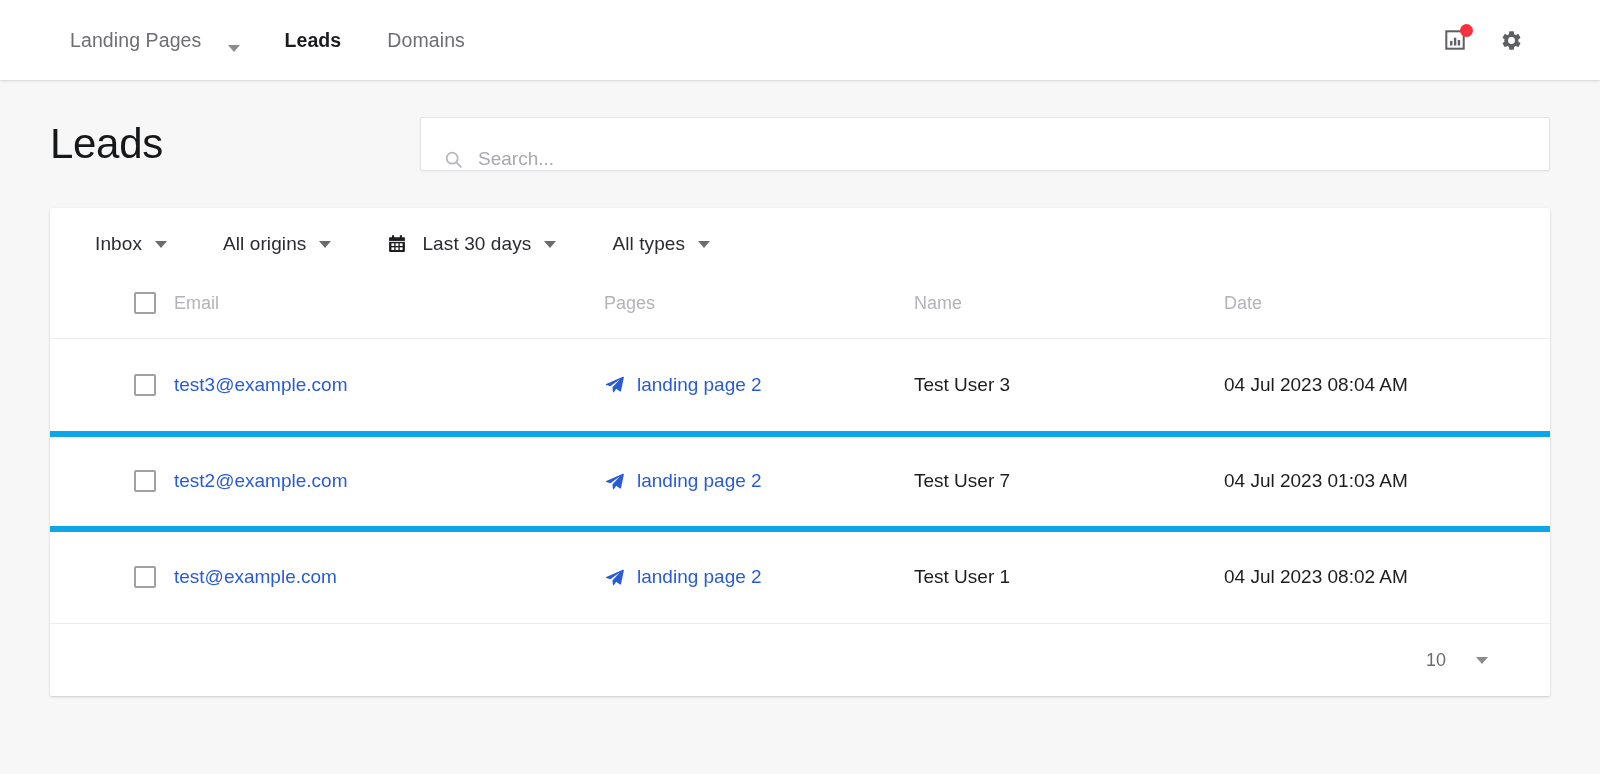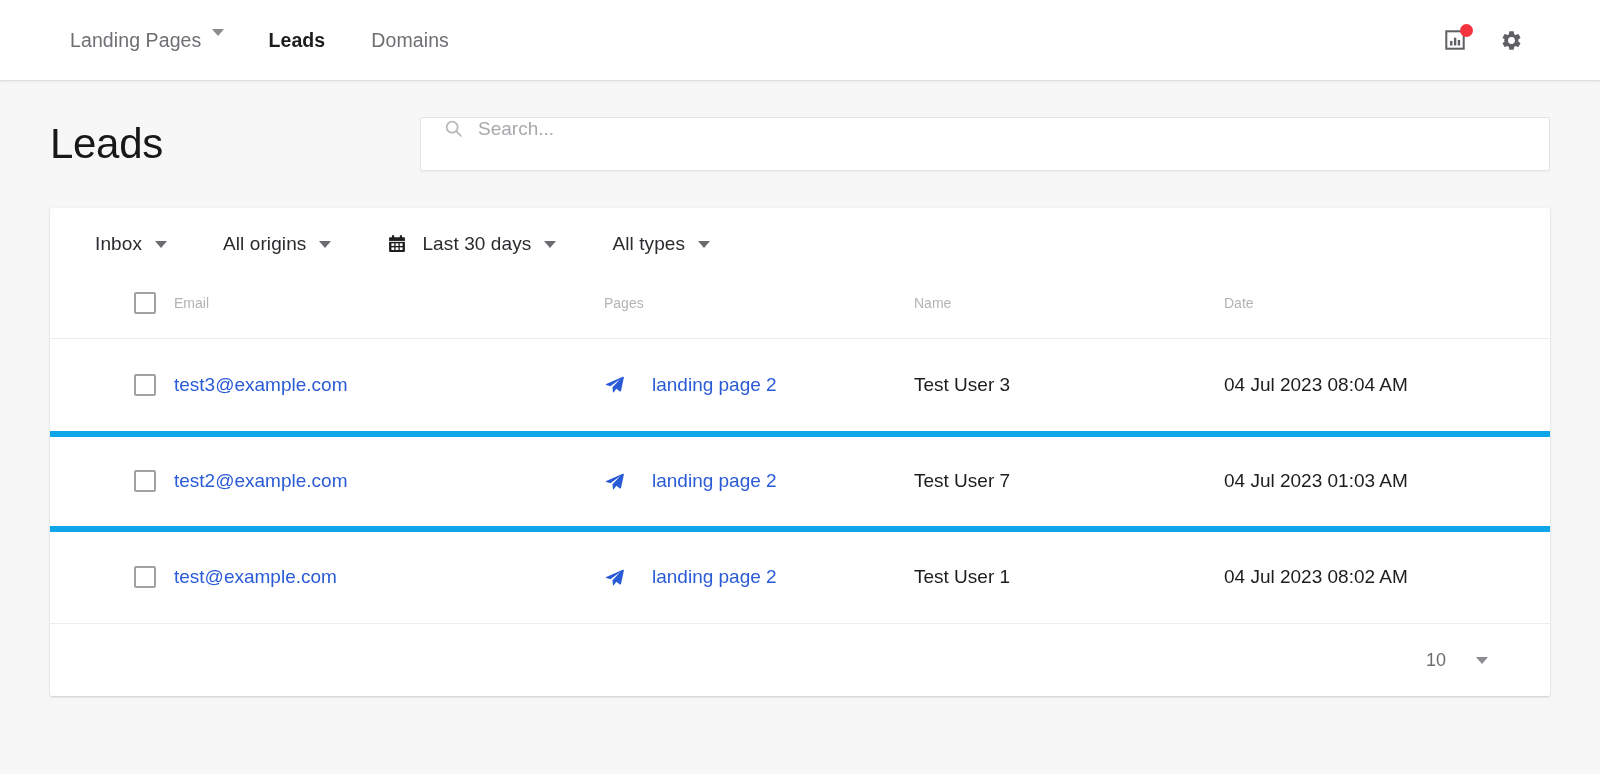--- a/index.html
+++ b/index.html
@@ -27,22 +27,22 @@
     align-items: center;
     padding-left: 70px;
     gap: 0;
   }
   .nav-item {
     font-size: 19.5px;
     color: #6e6e73;
     padding: 0 0;
     margin-right: 44px;
     display: flex;
-    align-items: flex-start;
-    gap: 11px;
+    align-items: flex-end;
+    gap: 27px;
     cursor: pointer;
     letter-spacing: .1px;
   }
   .nav-item.active {
     color: #1c1c1e;
     font-weight: bold;
     margin-right: 46px;
   }
   .caret {
     width: 0; height: 0;
@@ -91,21 +91,21 @@
   }
   .search-wrap {
     position: relative;
     flex: 1;
     max-width: 1140px;
     height: 54px;
     background: #ffffff;
     border: 1px solid #e4e4e6;
     border-radius: 2px;
     display: flex;
-    align-items: flex-start;
+    align-items: flex-end;
     box-shadow: 0 1px 2px rgba(0,0,0,0.04);
   }
   .search-icon { margin-left: 22px; margin-right: 14px; display:flex; }
   .search-input {
     border: none;
     outline: none;
     flex: 1;
     font-size: 19px;
     color: #3c3c40;
     font-family: "Liberation Sans", sans-serif;
@@ -137,21 +137,21 @@
     font-size: 19px;
     color: #2b2b2f;
     letter-spacing: .1px;
   }
   .filter .caret { border-top-color: #6c6c70; }
   .cal-icon { display:flex; margin-right: 2px; }
 
   table { width: 100%; border-collapse: collapse; table-layout: fixed; }
   thead th {
     font-weight: normal;
-    font-size: 14px;
+    font-size: 18px;
     color: #b3b3b8;
     text-align: left;
     padding: 12px 0 24px 0;
     border-bottom: 1px solid #ececee;
   }
   .col-check { width: 124px; padding-left: 84px !important; }
   .col-email { width: 430px; }
   .col-origin { width: 310px; }
   .col-name  { width: 310px; }
   .col-date  { width: auto; }
@@ -165,21 +165,21 @@
     border-bottom: 6px solid #0ea5e9;
   }
   tbody tr:last-child td { border-bottom: 1px solid #ececee; }
   td.cell-check { padding-left: 84px; }
   .link {
     color: #2a5bd7;
     text-decoration: none;
     cursor: pointer;
     font-size: 19px;
   }
-  .origin-cell { display: flex; align-items: center; gap: 27px; }
+  .origin-cell { display: flex; align-items: center; gap: 12px; }
 
   .checkbox {
     width: 22px;
     height: 22px;
     border: 2px solid #a0a0a5;
     border-radius: 2px;
     background: #fff;
     cursor: pointer;
     display: block;
   }

